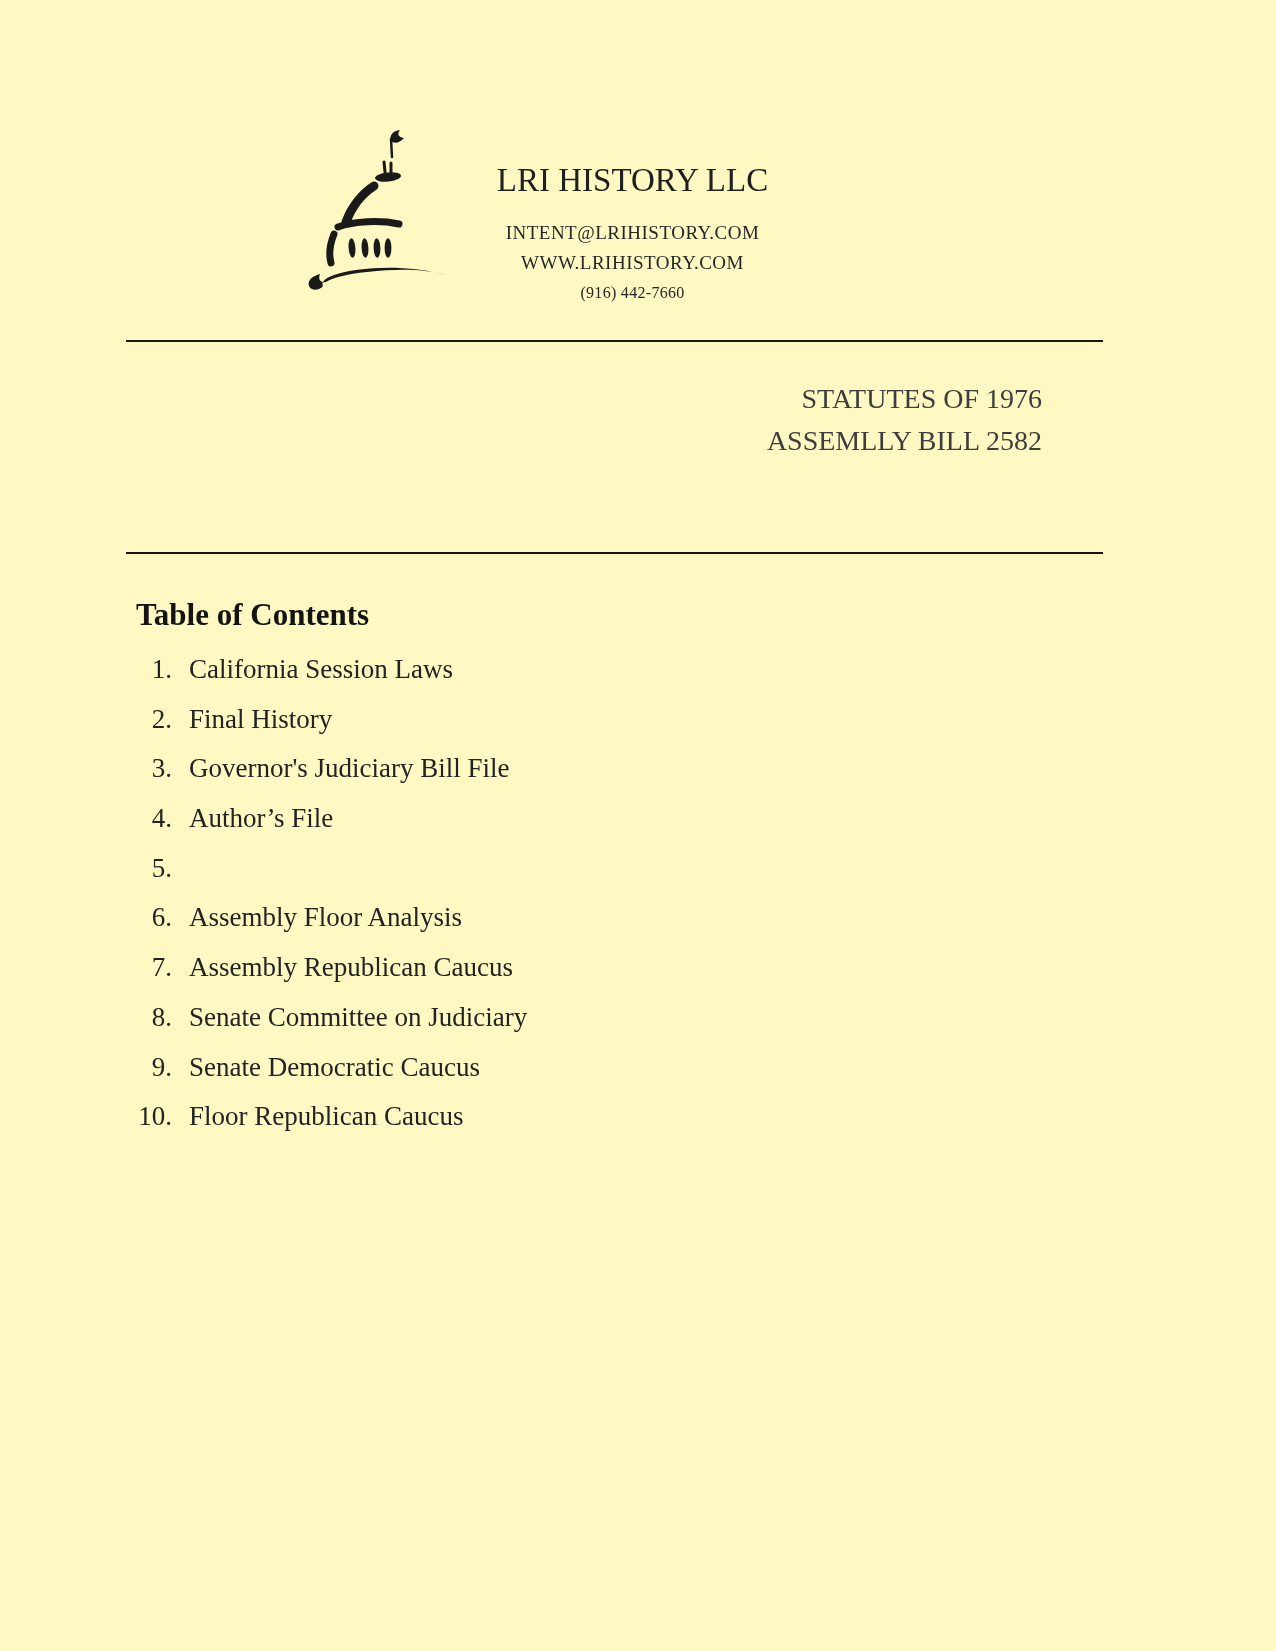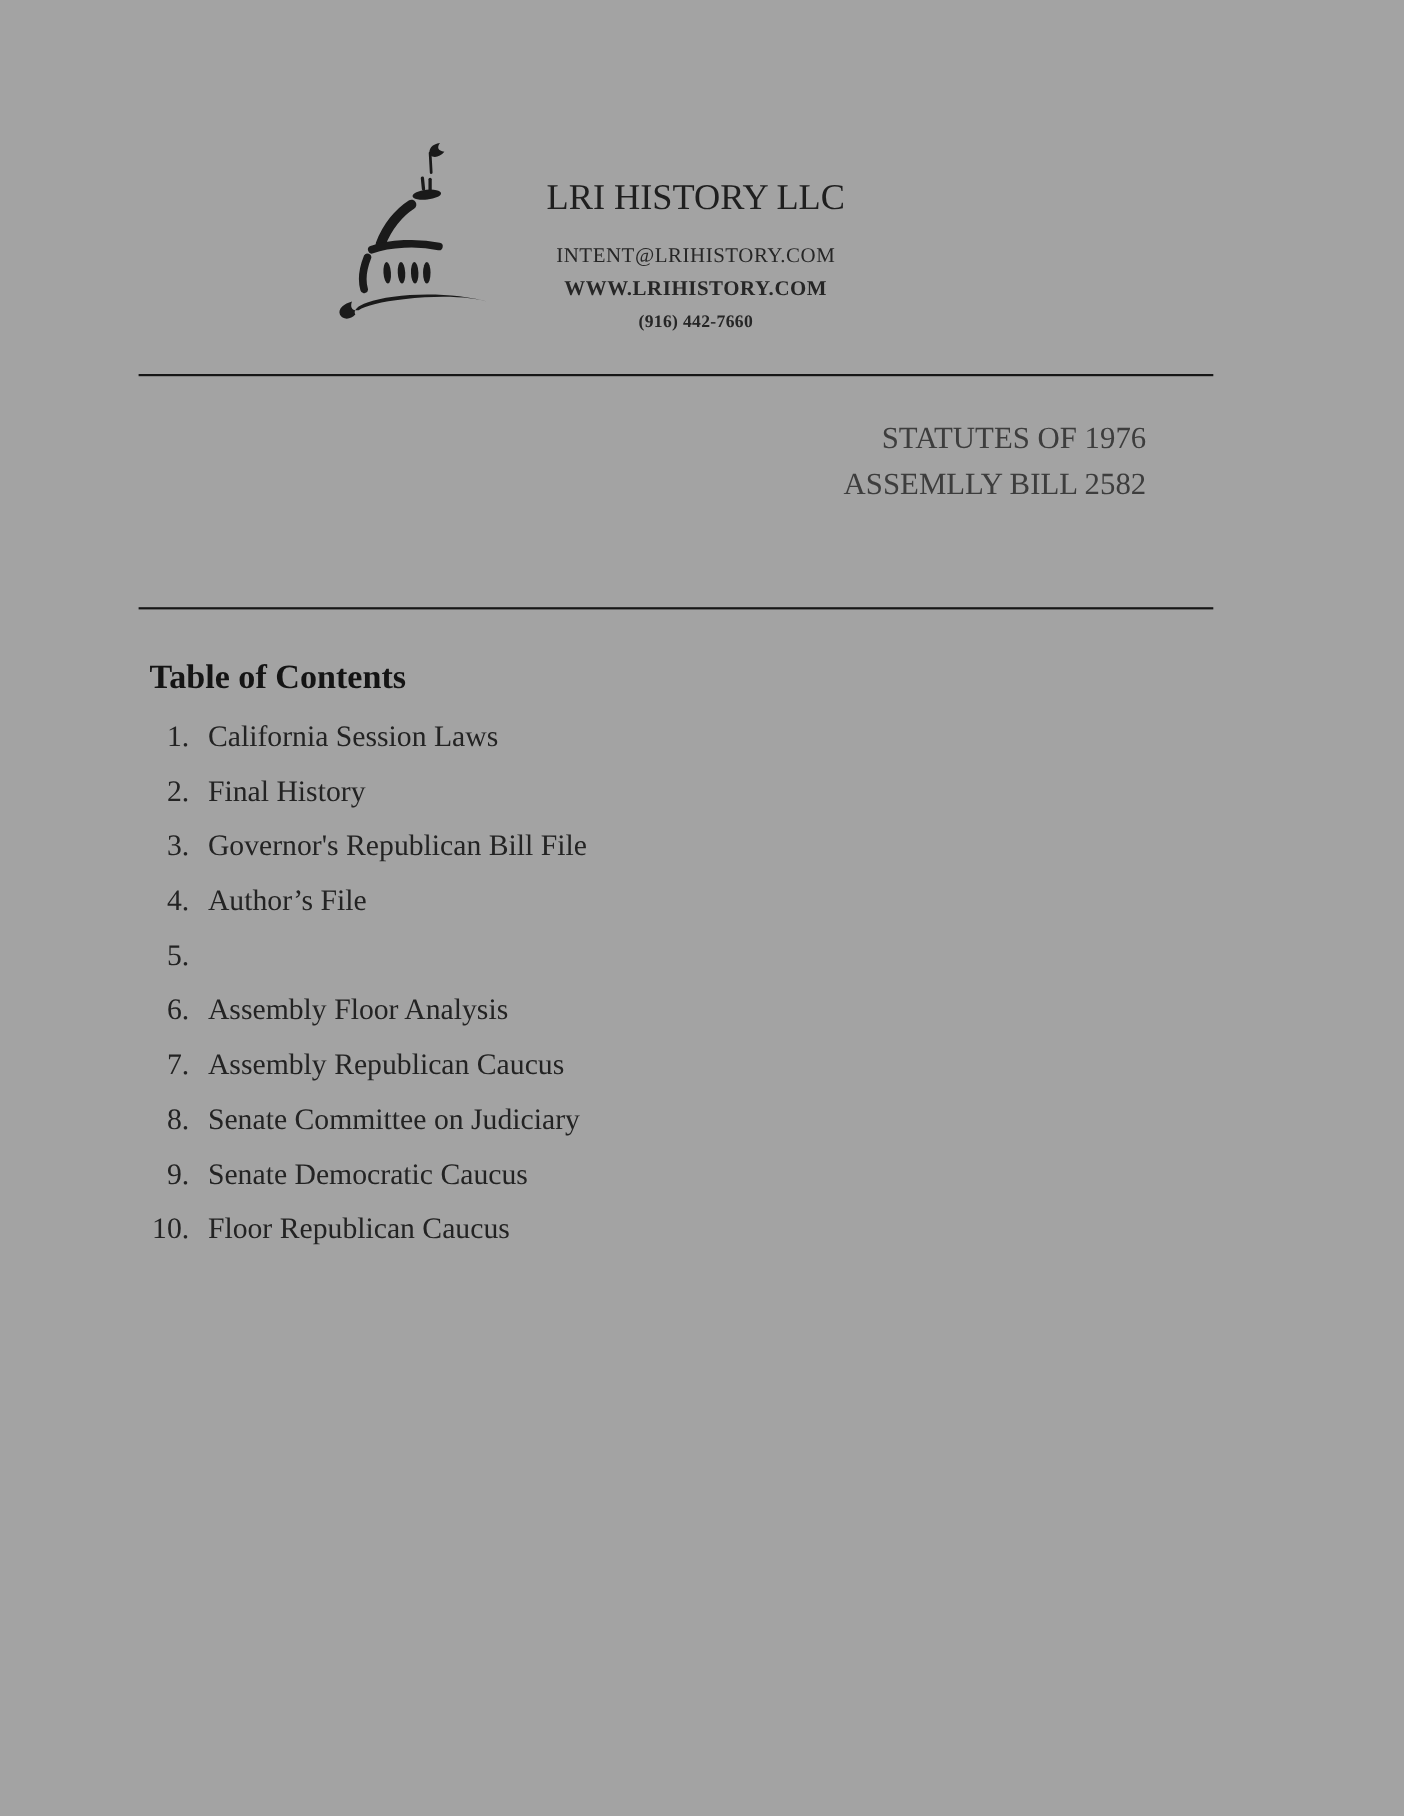--- a/index.html
+++ b/index.html
@@ -11,21 +11,21 @@
     width: 1276px;
     height: 1651px;
     position: relative;
     font-family: "Liberation Serif", "DejaVu Serif", serif;
     color: #1e1e1e;
     overflow: hidden;
   }
   .page {
     position: absolute;
     inset: 0;
-    background: #a3a3a3;
+    background: #fef9c3;
   }
   
   .logo {
     position: absolute;
     left: 292px;
     top: 127px;
     width: 180px;
     height: 170px;
   }
   .logo svg { width: 100%; height: 100%; display: block; }
@@ -43,21 +43,21 @@
     white-space: pre;
   }
   .brand-line {
     font-size: 19px;
     line-height: 22px;
     letter-spacing: 0.5px;
     color: #262626;
     white-space: pre;
   }
   .brand-line.first { margin-top: 22px; }
-  .brand-line + .brand-line { margin-top: 8px; font-weight: bold; }
+  .brand-line + .brand-line { margin-top: 8px; }
   .brand-line.phone {
     font-size: 16px;
     letter-spacing: 0.3px;
   }
   
   .rule {
     position: absolute;
     left: 126px;
     width: 977px;
     height: 2px;
@@ -177,21 +177,21 @@
     <li class="toc-row">
       <span class="toc-num">1.</span>
       <span class="toc-label">California Session Laws</span>
     </li>
     <li class="toc-row">
       <span class="toc-num">2.</span>
       <span class="toc-label">Final History</span>
     </li>
     <li class="toc-row">
       <span class="toc-num">3.</span>
-      <span class="toc-label">Governor's Republican Bill File</span>
+      <span class="toc-label">Governor's Judiciary Bill File</span>
     </li>
     <li class="toc-row">
       <span class="toc-num">4.</span>
       <span class="toc-label">Author’s File</span>
     </li>
     <li class="toc-row">
       <span class="toc-num">5.</span>
     </li>
     <li class="toc-row">
       <span class="toc-num">6.</span>

